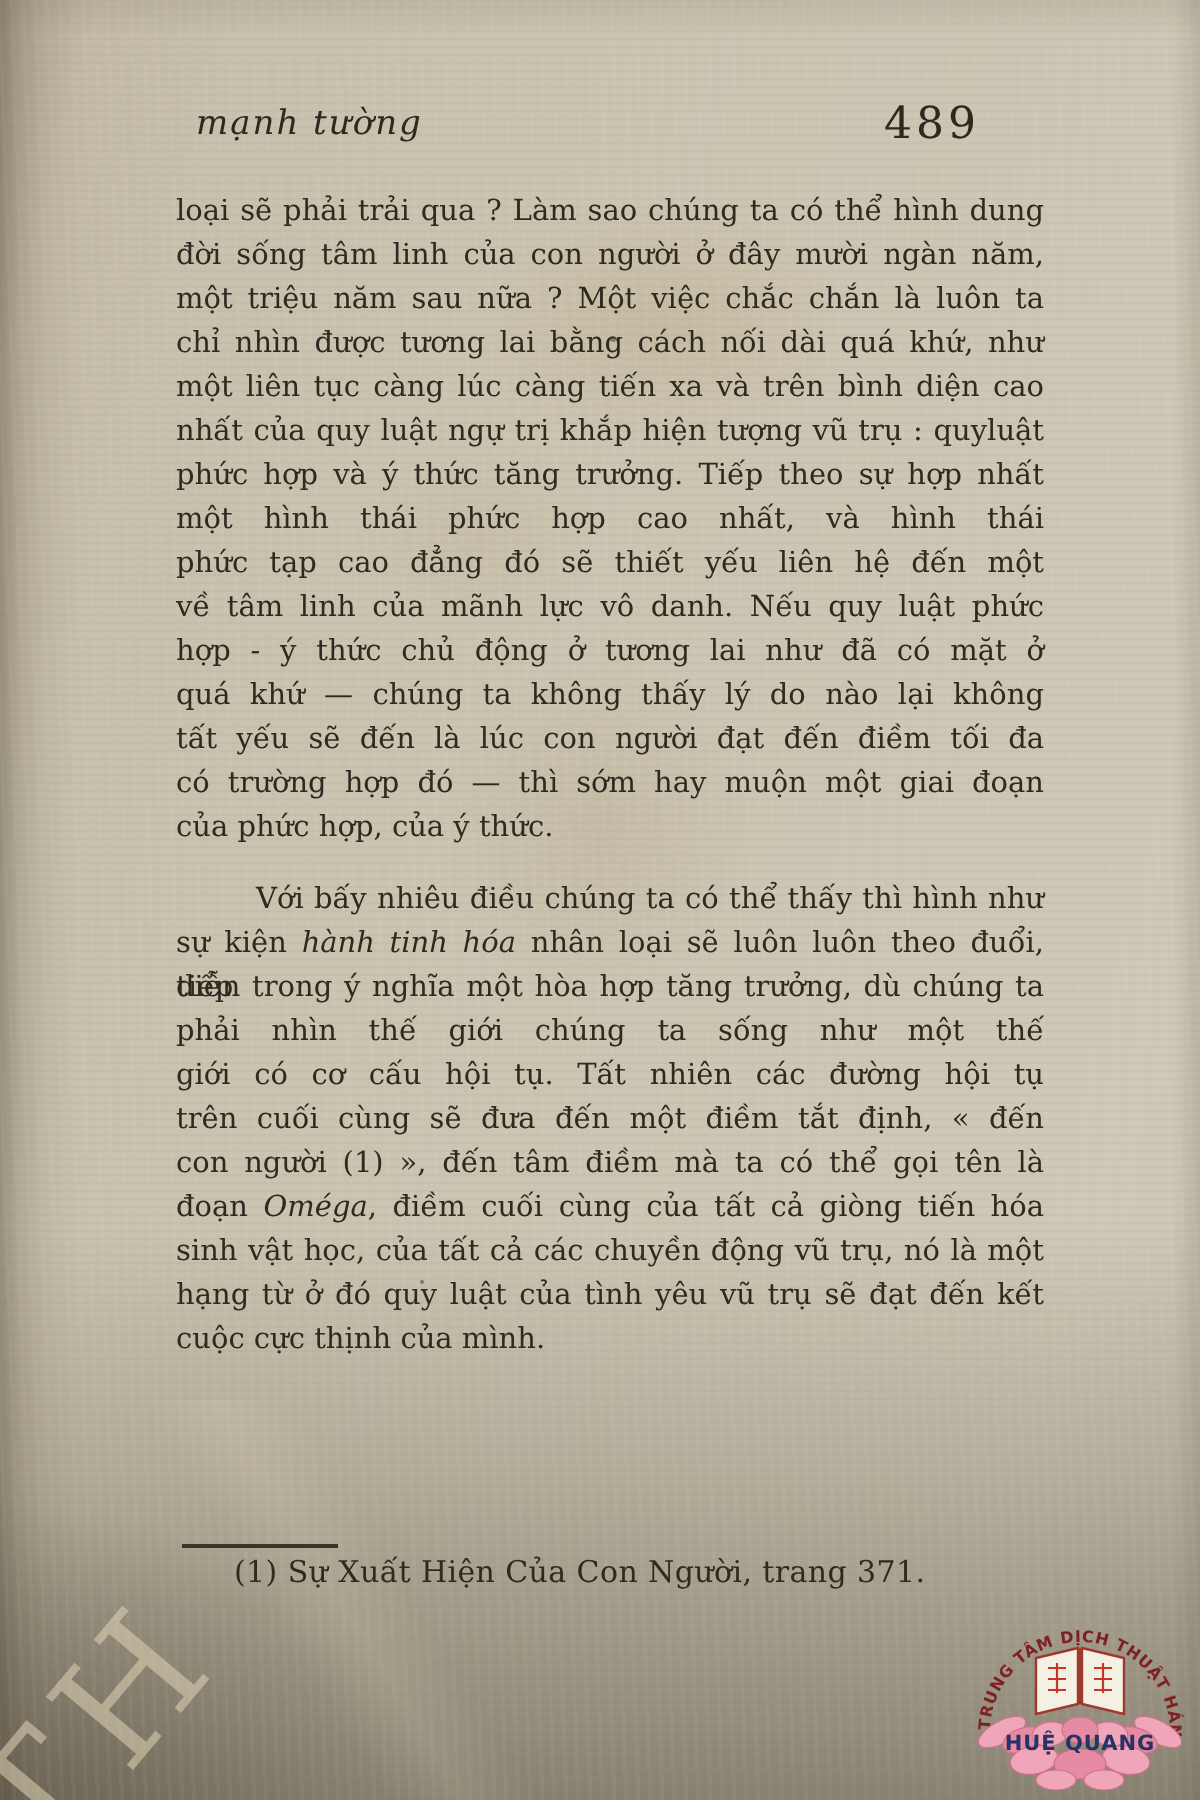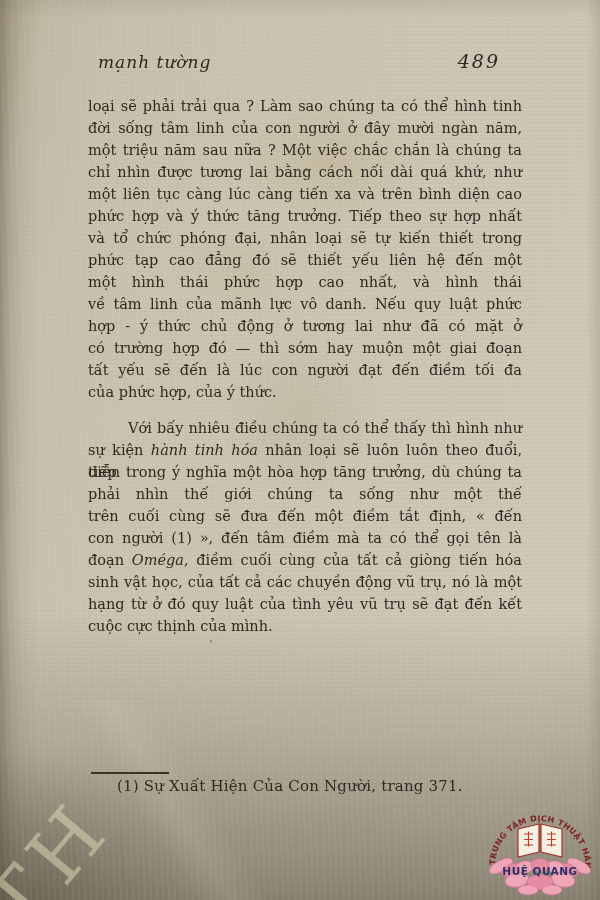--- a/index.html
+++ b/index.html
@@ -32,22 +32,22 @@
     background: linear-gradient(58deg, rgba(0,0,0,0) 42%, rgba(232,222,196,0.12) 50%, rgba(0,0,0,0) 58%);
   }
   .header-row {
     position:absolute; left:88px; right:78px; top:52px; height:30px;
   }
   .running-title {
     position:absolute; left:10px; top:0;
     font-style: italic; font-size:17px; letter-spacing:1px; color:#2d2820;
   }
   .page-number {
-    position:absolute; right:22px; top:-2px;
-    font-style: italic; font-size:19px; letter-spacing:2px; color:#2d2820;
+    position:absolute; right:32px; top:-2px;
+    font-size:22px; letter-spacing:2px; color:#2d2820;
   }
   .body-text {
     position:absolute; left:88px; top:95px; width:434px;
     font-size:14.5px; line-height:22px; color:#2f2a21;
     text-rendering: optimizeLegibility;
   }
   .para + .para { margin-top:14px; }
   .bodyline {
     text-align: justify;
     text-align-last: justify;
@@ -83,40 +83,42 @@
   <div class="texture"></div>
   <div class="crease"></div>
 
   <div class="header-row">
     <div class="running-title">mạnh tường</div>
     <div class="page-number">489</div>
   </div>
 
   <div class="body-text">
       <div class="para">
-        <div class="bodyline"><span>loại sẽ phải trải qua ? Làm sao chúng ta có thể hình tinh</span></div>
+        <div class="bodyline"><span>loại sẽ phải trải qua ? Làm sao chúng ta có thể hình dung</span></div>
         <div class="bodyline"><span>đời sống tâm linh của con người ở đây mười ngàn năm,</span></div>
-        <div class="bodyline"><span>một triệu năm sau nữa ? Một việc chắc chắn là chúng ta</span></div>
+        <div class="bodyline"><span>một triệu năm sau nữa ? Một việc chắc chắn là luôn ta</span></div>
         <div class="bodyline"><span>chỉ nhìn được tương lai bằng cách nối dài quá khứ, như</span></div>
         <div class="bodyline"><span>một liên tục càng lúc càng tiến xa và trên bình diện cao</span></div>
+        <div class="bodyline"><span>nhất của quy luật ngự trị khắp hiện tượng vũ trụ : quyluật</span></div>
         <div class="bodyline"><span>phức hợp và ý thức tăng trưởng. Tiếp theo sự hợp nhất</span></div>
-        <div class="bodyline"><span>và tổ chức phóng đại, nhân loại sẽ tự kiến thiết trong</span></div>
+        <div class="bodyline"><span>một hình thái phức hợp cao nhất, và hình thái</span></div>
         <div class="bodyline"><span>phức tạp cao đẳng đó sẽ thiết yếu liên hệ đến một</span></div>
-        <div class="bodyline"><span>một hình thái phức hợp cao nhất, và hình thái</span></div>
         <div class="bodyline"><span>về tâm linh của mãnh lực vô danh. Nếu quy luật phức</span></div>
         <div class="bodyline"><span>hợp - ý thức chủ động ở tương lai như đã có mặt ở</span></div>
+        <div class="bodyline"><span>quá khứ — chúng ta không thấy lý do nào lại không</span></div>
+        <div class="bodyline"><span>tất yếu sẽ đến là lúc con người đạt đến điềm tối đa</span></div>
         <div class="bodyline"><span>có trường hợp đó — thì sớm hay muộn một giai đoạn</span></div>
-        <div class="bodyline"><span>tất yếu sẽ đến là lúc con người đạt đến điềm tối đa</span></div>
         <div class="bodyline lastline"><span>của phức hợp, của ý thức.</span></div>
       </div>
       <div class="para">
         <div class="bodyline firstline-indent"><span>Với bấy nhiêu điều chúng ta có thể thấy thì hình như</span></div>
         <div class="bodyline"><span>sự kiện </span><span class="it">hành tinh hóa</span><span> nhân loại sẽ luôn luôn theo đuổi, tiếp</span></div>
         <div class="bodyline"><span>diễn trong ý nghĩa một hòa hợp tăng trưởng, dù chúng ta</span></div>
         <div class="bodyline"><span>phải nhìn thế giới chúng ta sống như một thế</span></div>
+        <div class="bodyline"><span>giới có cơ cấu hội tụ. Tất nhiên các đường hội tụ</span></div>
         <div class="bodyline"><span>trên cuối cùng sẽ đưa đến một điềm tắt định, « đến</span></div>
         <div class="bodyline"><span>con người (1) », đến tâm điềm mà ta có thể gọi tên là</span></div>
         <div class="bodyline"><span>đoạn </span><span class="it">Oméga</span><span>, điềm cuối cùng của tất cả giòng tiến hóa</span></div>
         <div class="bodyline"><span>sinh vật học, của tất cả các chuyền động vũ trụ, nó là một</span></div>
         <div class="bodyline"><span>hạng từ ở đó quy luật của tình yêu vũ trụ sẽ đạt đến kết</span></div>
         <div class="bodyline lastline"><span>cuộc cực thịnh của mình.</span></div>
       </div>
     </div>
 
   <div class="footnote-rule"></div>

